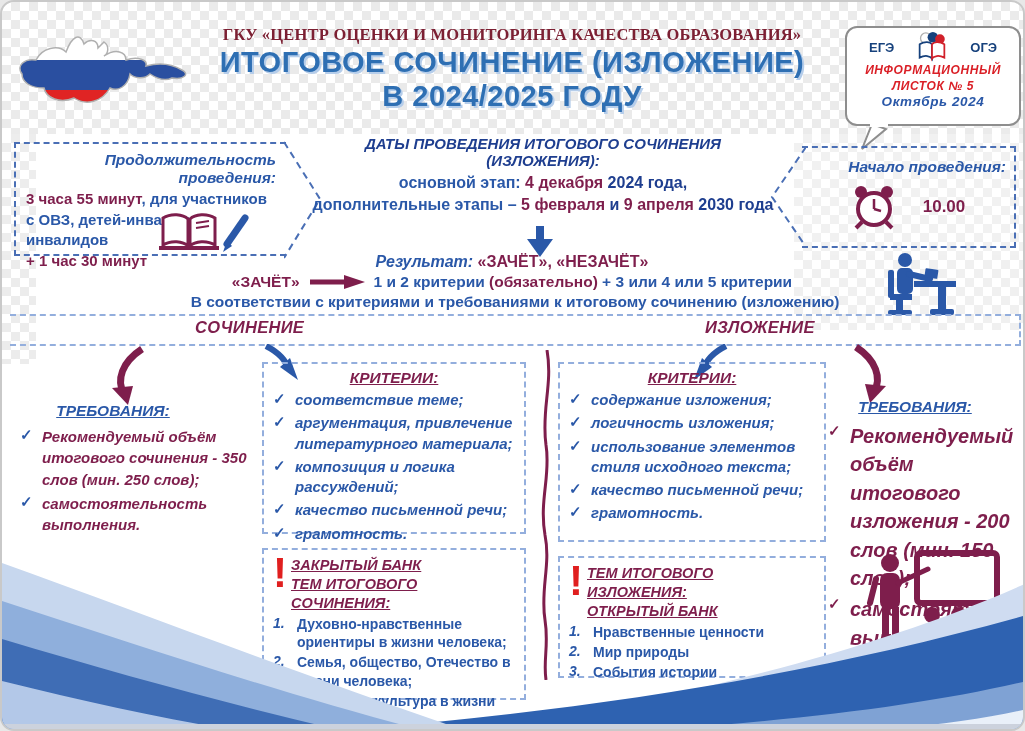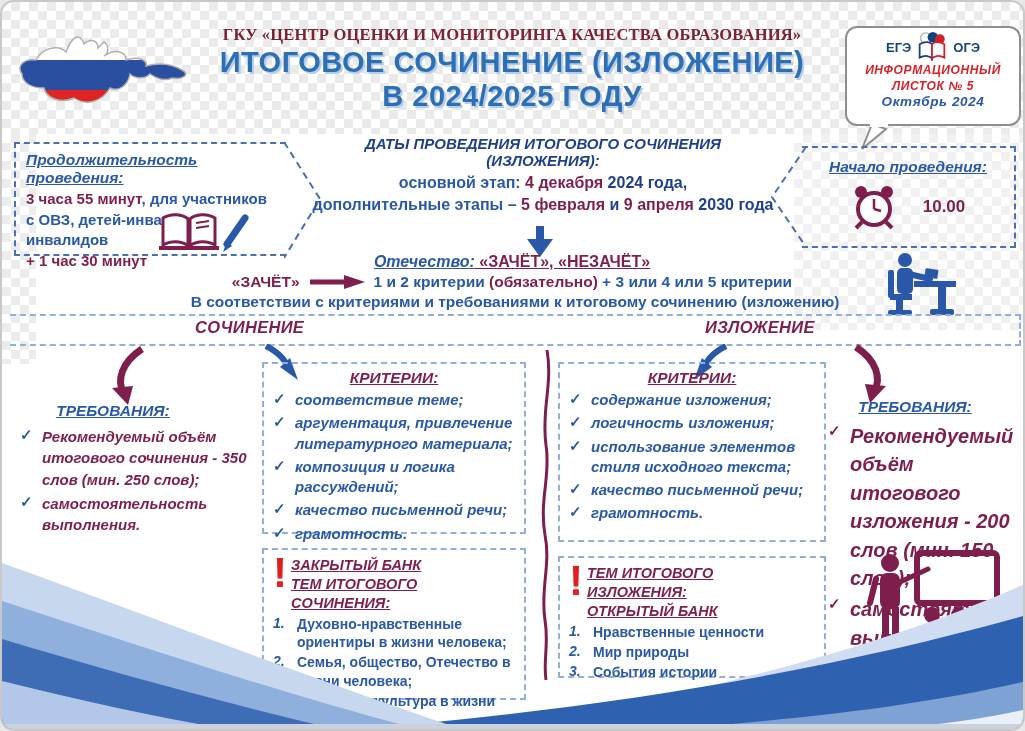--- a/index.html
+++ b/index.html
@@ -9,29 +9,29 @@
   .diamonds{position:absolute;pointer-events:none;
     background-image:
       linear-gradient(45deg,#d7d7d7 25%,transparent 25%,transparent 75%,#d7d7d7 75%),
       linear-gradient(45deg,#d7d7d7 25%,transparent 25%,transparent 75%,#d7d7d7 75%);
     background-size:18px 18px;background-position:0 0,9px 9px;}
   .maroon{color:#7e1e4c;}
   .blue{color:#2a58a8;}
   .navy{color:#1e3e8f;}
   .bold{font-weight:bold;}
   .ital{font-style:italic;}
-  .und{text-decoration:underline;}
+  .und{text-align:right;}
   .center{text-align:center;}
 
   .org-line{font-family:"Liberation Serif",serif;font-weight:bold;font-size:16.5px;color:#7c2033;letter-spacing:.2px;}
   .main-title{font-weight:bold;font-size:29px;line-height:1.16;color:#2e6fb3;
     text-shadow:2px 2px 0 #b5cdea;letter-spacing:.5px;}
 
   .badge{background:#fff;border:2px solid #8e8e8e;border-radius:12px;box-sizing:border-box;padding:4px 6px;}
-  .badge-logo-row{display:flex;align-items:center;justify-content:center;gap:2px;}
+  .badge-logo-row{display:flex;align-items:center;justify-content:center;gap:19px;}
   .badge-logo-txt{font-weight:bold;font-size:13px;color:#16417c;}
   .badge-line{font-weight:bold;font-style:italic;font-size:12px;color:#da1f26;text-align:center;letter-spacing:.6px;line-height:1.35;}
   .badge-date{font-weight:bold;font-style:italic;font-size:13.5px;color:#2a58a8;text-align:center;letter-spacing:.6px;}
 
   .dur-box{border:2px dashed #4a6fb5;border-right:none;box-sizing:border-box;padding:7px 10px;}
   .dur-title{font-size:15.5px;}
   .dur-body{font-size:15px;font-weight:bold;line-height:1.38;margin-top:2px;width:250px;}
   .start-box{border:2px dashed #4a6fb5;border-left:none;box-sizing:border-box;padding:10px 8px;}
   .time-row{display:flex;align-items:center;justify-content:center;gap:26px;margin-top:8px;}
   .time-txt{font-weight:bold;font-size:17px;color:#7e1e4c;}
@@ -171,21 +171,21 @@
     <rect x="36" y="29" width="42" height="6" fill="#2a58a8"></rect>
     <rect x="60" y="35" width="8" height="24" fill="#2a58a8"></rect>
     <rect x="52" y="57" width="24" height="6" rx="2" fill="#2a58a8"></rect>
     <rect x="10" y="18" width="6" height="28" rx="2" fill="#2a58a8"></rect>
     <rect x="12" y="42" width="22" height="6" fill="#2a58a8"></rect>
     <rect x="18" y="48" width="7" height="12" fill="#2a58a8"></rect>
     <rect x="10" y="58" width="24" height="5" rx="2" fill="#2a58a8"></rect>
   </svg>
 
   <div class="abs res-line1 center" style="left:230px;top:251px;width:560px;">
-    <span class="blue ital und">Отечество:</span><span class="maroon und"> «ЗАЧЁТ», «НЕЗАЧЁТ»</span>
+    <span class="blue ital und">Результат:</span><span class="maroon und"> «ЗАЧЁТ», «НЕЗАЧЁТ»</span>
   </div>
   <div class="abs res-line2" style="left:170px;top:271px;width:680px;">
     <span class="maroon">«ЗАЧЁТ»</span>
     <svg width="58" height="16" viewBox="0 0 58 16">
       <line x1="2" y1="8" x2="38" y2="8" stroke="#7e1e4c" stroke-width="5"></line>
       <polygon points="36,1 57,8 36,15" fill="#7e1e4c"></polygon>
     </svg>
     <span><span class="blue">1 и 2 критерии </span><span class="maroon">(обязательно)</span><span class="blue"> + 3 или 4 или 5 критерии</span></span>
   </div>
   <div class="abs res-line3 center" style="left:150px;top:291px;width:726px;">В соответствии с критериями и требованиями к итоговому сочинению (изложению)</div>

